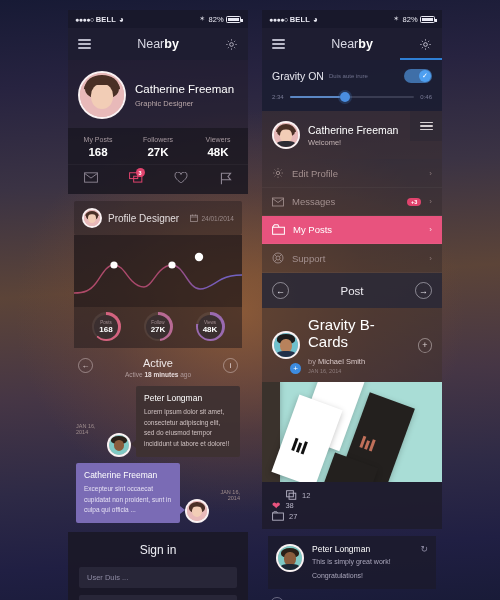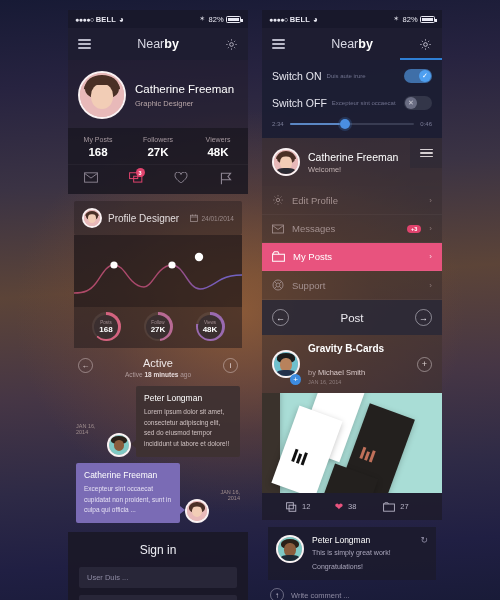--- a/index.html
+++ b/index.html
@@ -206,34 +206,34 @@
 
   .post-head {
     display:flex;align-items:center;justify-content:space-between;
     padding:9px 10px; background:rgba(43,41,54,0.93);
   }
   .post-head .pt { font-size:11.5px; color:#eceaf0; }
   .pcirc { width:17px;height:17px;border-radius:50%;border:1px solid rgba(230,228,238,0.5);
     color:#e4e2ea;display:flex;align-items:center;justify-content:center;font-size:9px; }
 
   .post-meta { display:flex; align-items:center; gap:8px; padding:8px 10px; background:rgba(64,50,46,0.55); position:relative; }
-  .post-meta .pn { font-size:10px; color:#fff; font-weight:bold; }
-  .post-meta .pby { font-size:7.5px; color:#b5a2a2; margin-top:14px; }
+  .post-meta .pn { font-size:15px; color:#fff; font-weight:normal; }
+  .post-meta .pby { font-size:7.5px; color:#b5a2a2; margin-top:7px; }
   .post-meta .pby b { color:#d9c9c9; font-weight:normal; }
   .post-meta .pdate { font-size:5.5px; color:#8e7d7d; margin-top:2px; }
   .plus-sm { position:absolute; left:28px; bottom:8px; width:11px;height:11px;border-radius:50%;
     background:#3d8ce0;color:#fff;font-size:8px;display:flex;align-items:center;justify-content:center; }
   .plus-lg { width:15px;height:15px;border-radius:50%;border:1px solid rgba(220,210,210,0.5);
     color:#ddd2d2;font-size:9px;display:flex;align-items:center;justify-content:center; margin-left:auto; }
 
   .postimg { height:100px; background:#a9ddd6; position:relative; overflow:hidden; }
   .bcard { position:absolute; background:#fff; box-shadow:0 2px 6px rgba(0,0,0,0.25); }
   .bcard.dk { background:#23201e; }
 
-  .postactions { display:flex; gap:0; padding:8px 10px; background:rgba(30,28,46,0.92); }
+  .postactions { display:flex; gap:0; padding:8px 10px; background:rgba(30,28,46,0.92);flex-direction:column; }
   .pa { display:flex; align-items:center; gap:5px; flex:1; font-size:7.5px; color:#b7b4c6; }
   .pa .hv { color:#e8537e; font-size:10px; }
 
   .comment { margin:7px 6px 0 6px; background:rgba(28,27,45,0.90); padding:8px; position:relative; }
   .comment .cn { font-size:8.5px; color:#fff; }
   .comment .cb { font-size:7px; color:#a9a6bb; line-height:1.65; margin-top:2px; }
   .comment .refresh { position:absolute; top:8px; right:8px; font-size:9px; color:#8f8ca5; }
   .cinput { display:flex; align-items:center; gap:7px; padding:8px; }
   .cinput .cc { width:14px;height:14px;border-radius:50%;border:1px solid rgba(200,198,215,0.45);
     color:#c3c0d4;font-size:8px;display:flex;align-items:center;justify-content:center; }
@@ -461,34 +461,27 @@
       </div>
     <div class="title"><span>Near</span><b>by</b></div>
     <svg class="gear-ic" viewBox="0 0 24 24" fill="none" stroke="#d9d6e4" stroke-width="1.6">
       <circle cx="12" cy="12" r="3.4"></circle>
         <path d="M12 2.5v2.2M12 19.3v2.2M21.5 12h-2.2M4.7 12H2.5M18.7 5.3l-1.6 1.6M6.9 17.1l-1.6 1.6M18.7 18.7l-1.6-1.6M6.9 6.9L5.3 5.3"></path>
     </svg>
     <div class="underline"></div>
   </div>
 
   <div class="switchrow">
-    <span class="sl">Switch ON</span>
+    <span class="sl">Gravity ON</span>
     <span class="ss">Duis aute irure</span>
     <span class="sw on">
         <span class="knob">✓</span>
       </span>
   </div>
 
-  <div class="switchrow" style="padding-top:4px;">
-    <span class="sl">Switch OFF</span>
-    <span class="ss">Excepteur sint occaecat</span>
-    <span class="sw off">
-        <span class="knob">✕</span>
-      </span>
-  </div>
 
   <div class="sliderblk">
     <div class="slrow">
       <span class="tm">2:34</span>
       <span class="track">
         <span class="fill"></span>
         <span class="knob"></span>
       </span>
       <span class="tm">0:46</span>
     </div>

